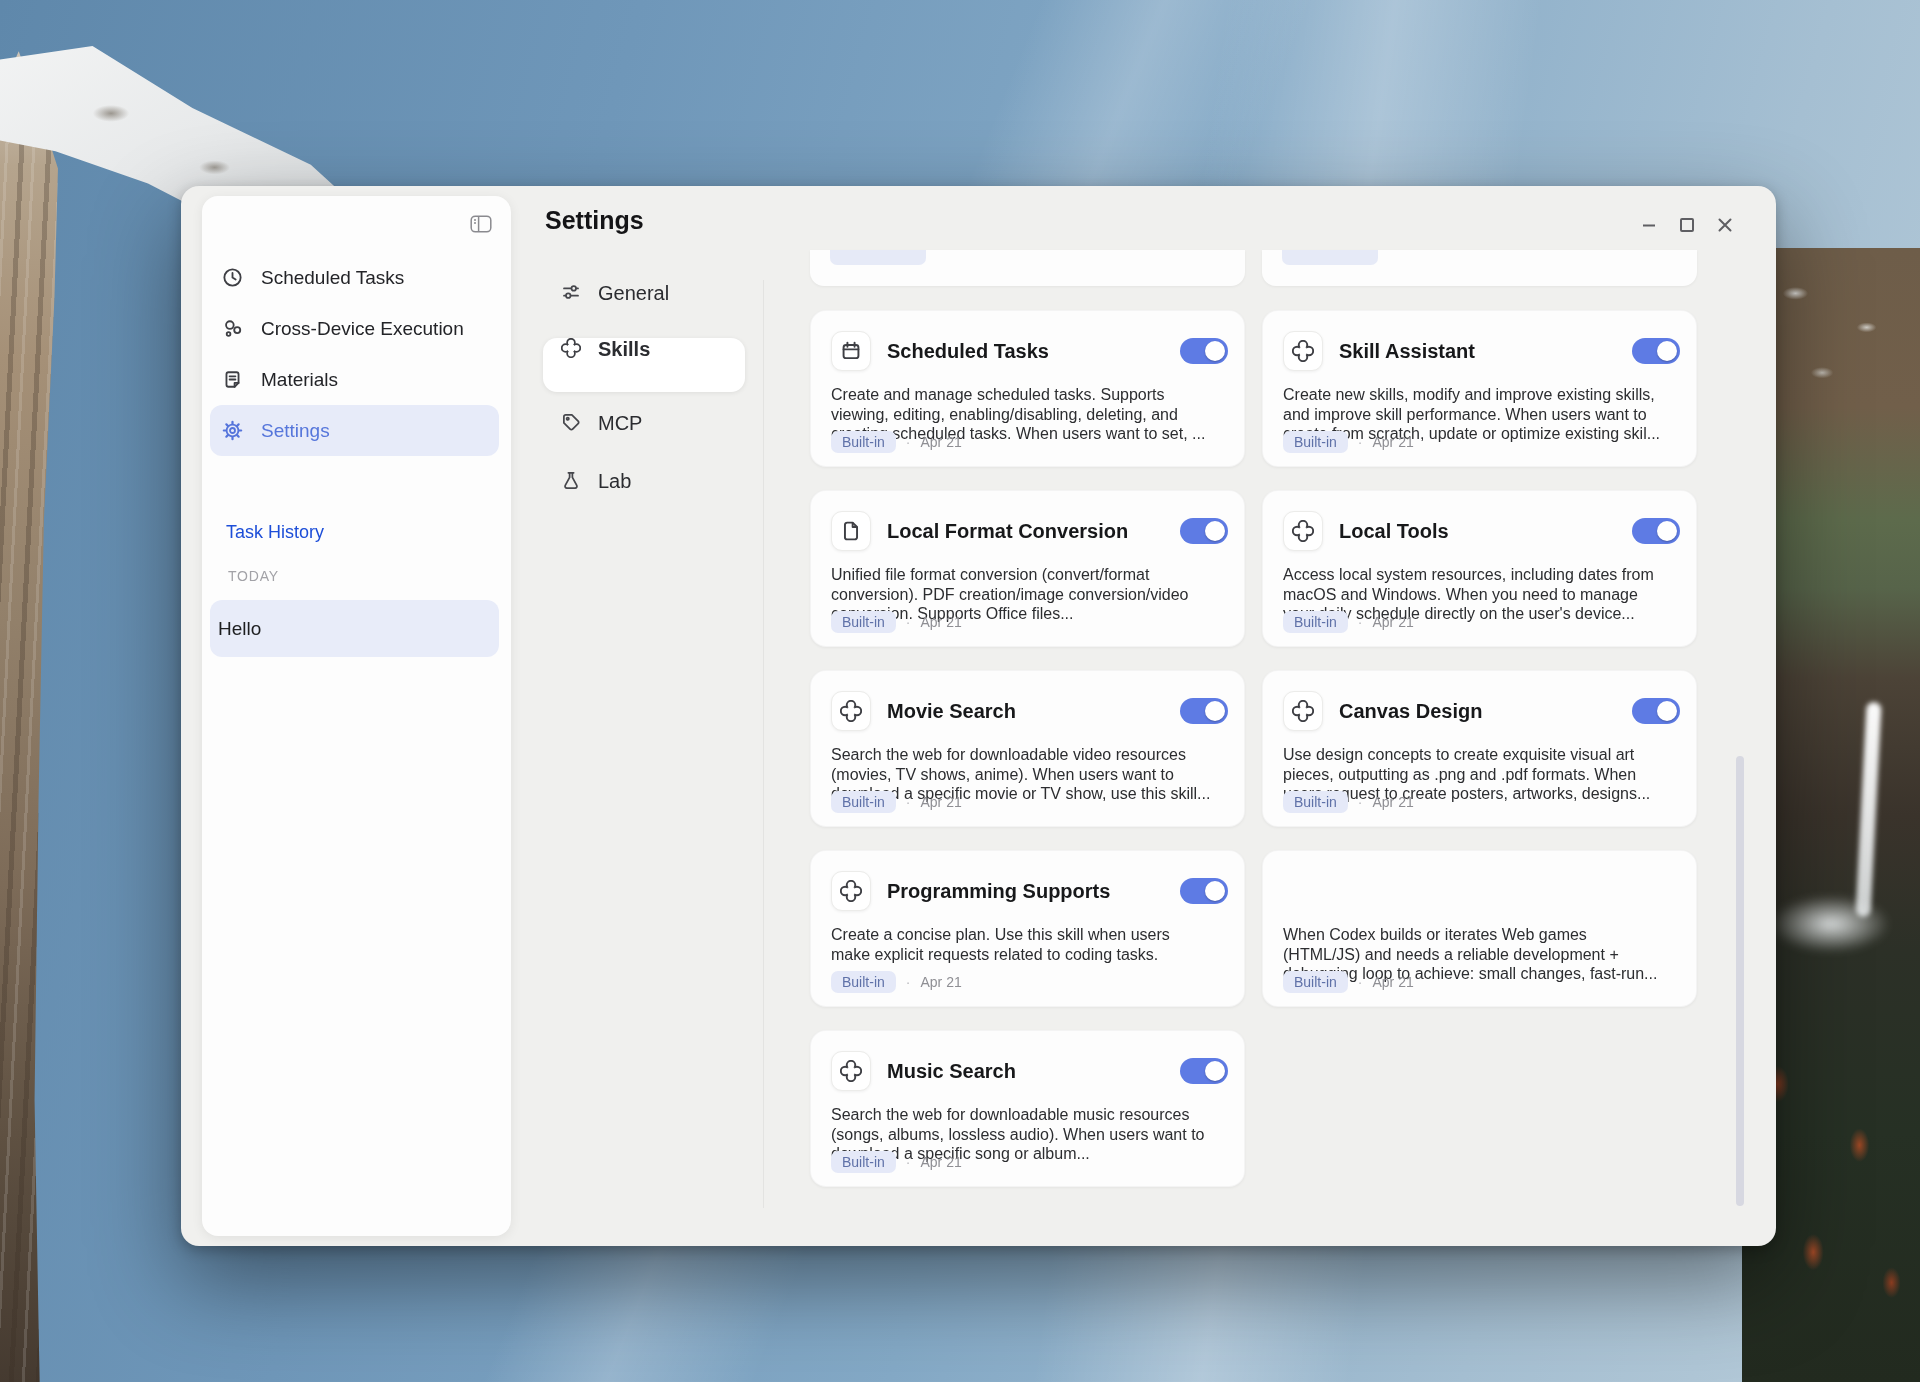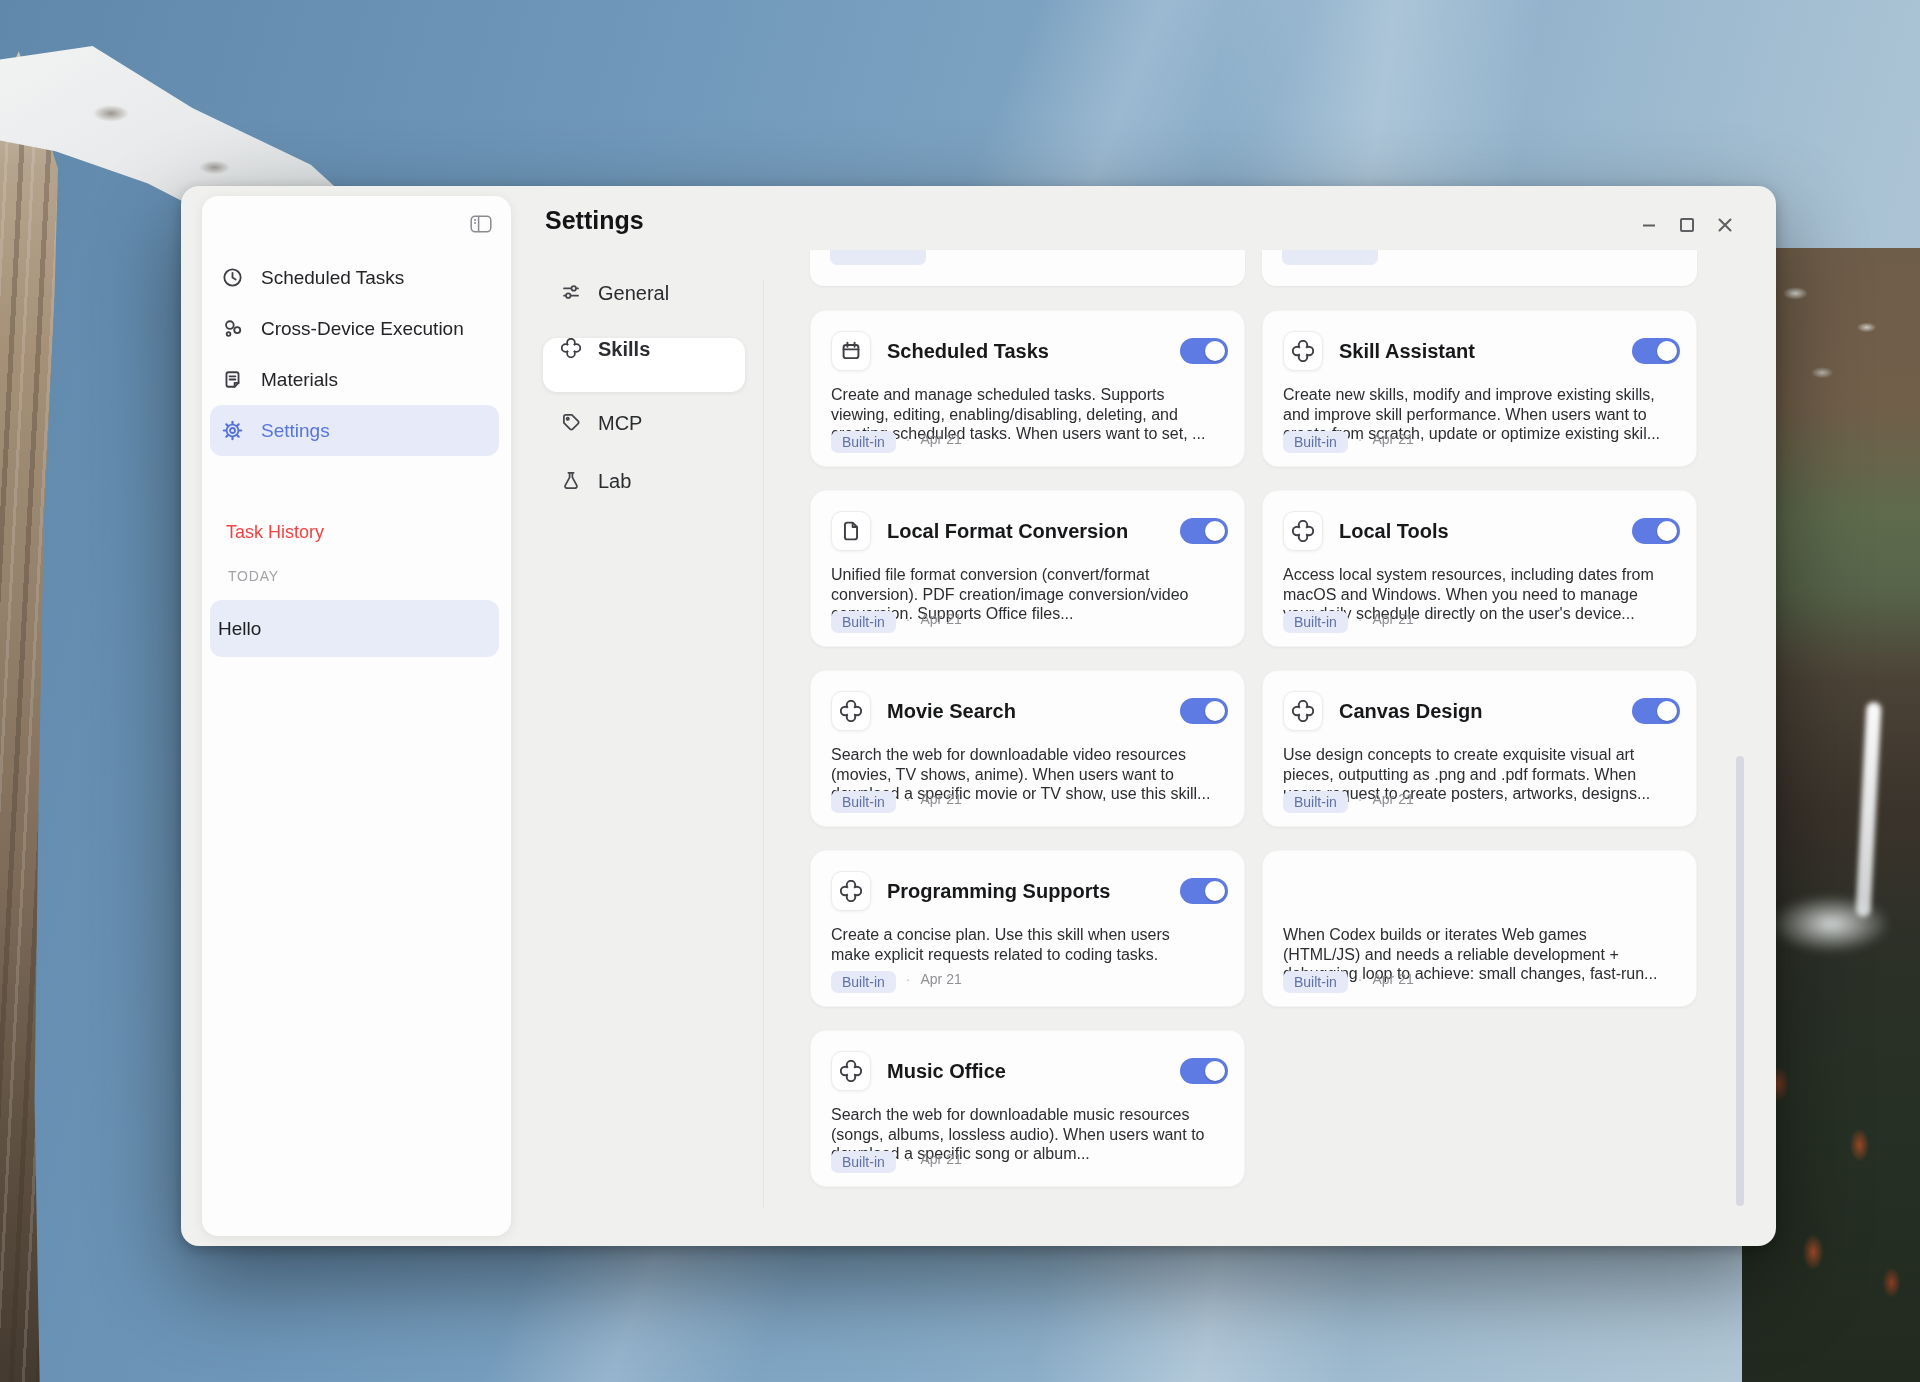--- a/index.html
+++ b/index.html
@@ -72,21 +72,21 @@
   .wc-btn { width:26px; height:26px; display:flex; align-items:center; justify-content:center; border-radius:6px; cursor:default; }
 
   
   .sidebar { position:absolute; left:21px; top:10px; width:309px; height:1040px; background:#fdfdfd;
     border-radius:16px; box-shadow:0 2px 12px rgba(0,0,0,.07); }
   .collapse { position:absolute; top:18px; right:18px; width:24px; height:20px; display:flex; align-items:center; justify-content:center; }
   .s-nav { position:absolute; top:56px; left:8px; right:12px; }
   .s-item { height:51px; display:flex; align-items:center; padding-left:12px; border-radius:12px; color:#232428; font-size:19px; cursor:default; }
   .s-item .ic { width:21px; height:21px; margin-right:18px; display:flex; align-items:center; justify-content:center; }
   .s-item.active { background:#e7ebf9; color:#5676db; font-weight:500; }
-  .sec-label { position:absolute; left:24px; top:326px; font-size:18px; color:#ef4444; }
+  .sec-label { position:absolute; left:24px; top:326px; font-size:18px; color:#1d4ed8; }
   .sec-label-sm { position:absolute; left:26px; top:372px; font-size:14px; letter-spacing:.8px; color:#a2a2a7; }
   .hist-item { position:absolute; left:8px; right:12px; top:404px; height:57px; background:#e8ecf9; border-radius:12px;
     display:flex; align-items:center; padding-left:8px; font-size:19px; color:#1d1e20; }
 
   
   .panel-title { position:absolute; left:364px; top:20px; font-size:25px; font-weight:700; color:#141416; }
   .n-nav { position:absolute; left:362px; top:96px; width:202px; }
   .n-item { height:40px; margin-bottom:18px; display:flex; align-items:flex-start; padding-left:18px; border-radius:14px; font-size:20px; color:#2b2c30; cursor:default; }
   .n-item .ic { width:20px; height:20px; margin-right:17px; display:flex; align-items:center; justify-content:center; }
   .n-item.active { height:54px; background:#ffffff; box-shadow:0 1px 5px rgba(0,0,0,.08); font-weight:600; margin-top:-2px; margin-bottom:20px; }
@@ -100,21 +100,21 @@
   .card { position:relative; width:435px; height:157px; background:#fdfdfd; border-radius:16px;
     border:1px solid rgba(0,0,0,.035); box-shadow:0 1px 3px rgba(0,0,0,.05); }
   .card-head { position:absolute; left:20px; right:16px; top:20px; height:40px; display:flex; align-items:center; }
   .tile { width:40px; height:40px; border-radius:11px; background:#ffffff; border:1px solid #ececea;
     box-shadow:0 1px 3px rgba(0,0,0,.06); display:flex; align-items:center; justify-content:center; flex:0 0 auto; }
   .card-title { margin-left:16px; font-size:20px; font-weight:600; color:#17181a; flex:1 1 auto; white-space:nowrap; overflow:hidden; }
   .toggle { position:relative; width:48px; height:26px; border-radius:13px; background:#5e7be4; flex:0 0 auto; cursor:pointer; }
   .toggle .knob { position:absolute; top:3px; right:3px; width:20px; height:20px; border-radius:50%; background:#ffffff; box-shadow:0 1px 2px rgba(0,0,0,.25); }
   .card-desc { position:absolute; left:20px; top:74px; width:382px; font-size:16px; line-height:19.5px; color:#2c2d30;
     max-height:59px; overflow:hidden; }
-  .card-meta { position:absolute; left:20px; bottom:13px; display:flex; align-items:flex-start; font-size:14px; }
+  .card-meta { position:absolute; left:20px; bottom:13px; display:flex; align-items:center; font-size:14px; }
   .badge { background:#e5e9f8; color:#5f71a8; border-radius:7px; padding:3px 11px; font-size:14px; }
   .sep { margin:0 10px; color:#b9b9be; }
   .date { color:#8f8f94; }
 
   .scrollbar { position:absolute; left:1555px; top:570px; width:8px; height:450px; border-radius:4px; background:#d7d8e1; cursor:pointer; }
 
   svg { display:block; }
 </style>
 </head>
 <body>
@@ -452,21 +452,21 @@
       </div>
     </div>
 
     <div class="card">
       <div class="card-head">
         <div class="tile">
             <svg width="22" height="22" viewBox="0 0 16 16">
               <use href="#sym-clover"></use>
             </svg>
           </div>
-        <div class="card-title">Music Office</div>
+        <div class="card-title">Music Search</div>
         <div class="toggle">
             <div class="knob"></div>
           </div>
       </div>
       <div class="card-desc">Search the web for downloadable music resources (songs, albums, lossless audio). When users want to download a specific song or album...</div>
       <div class="card-meta">
         <span class="badge">Built-in</span>
         <span class="sep">·</span>
         <span class="date">Apr 21</span>
       </div>

